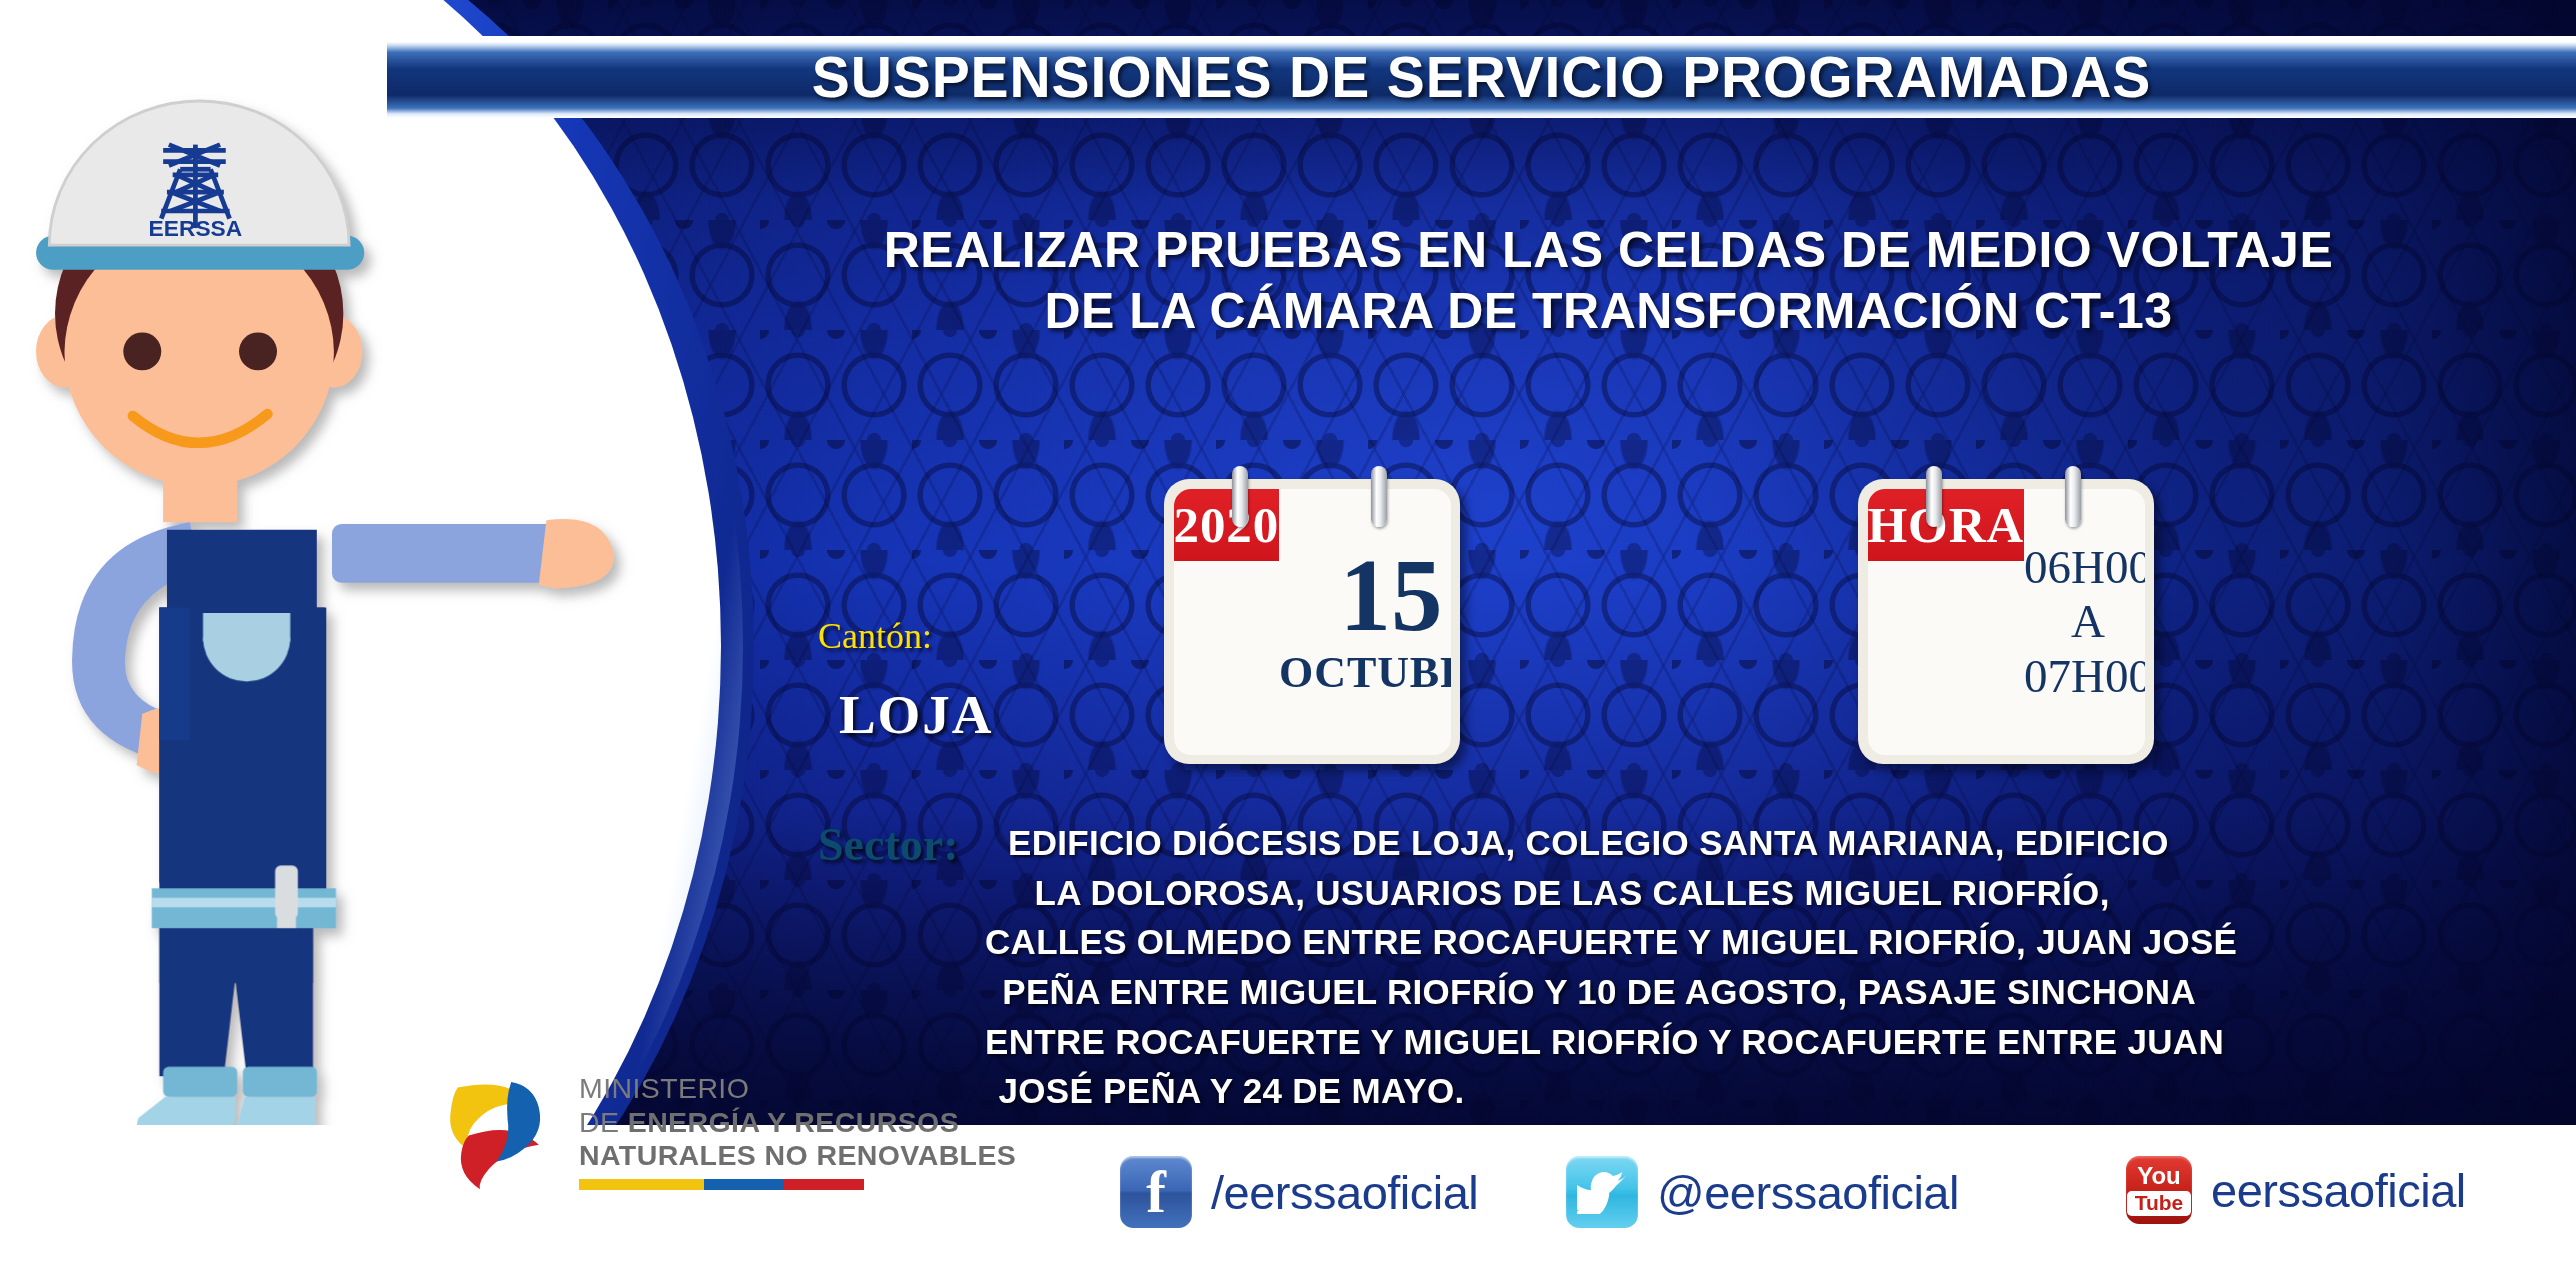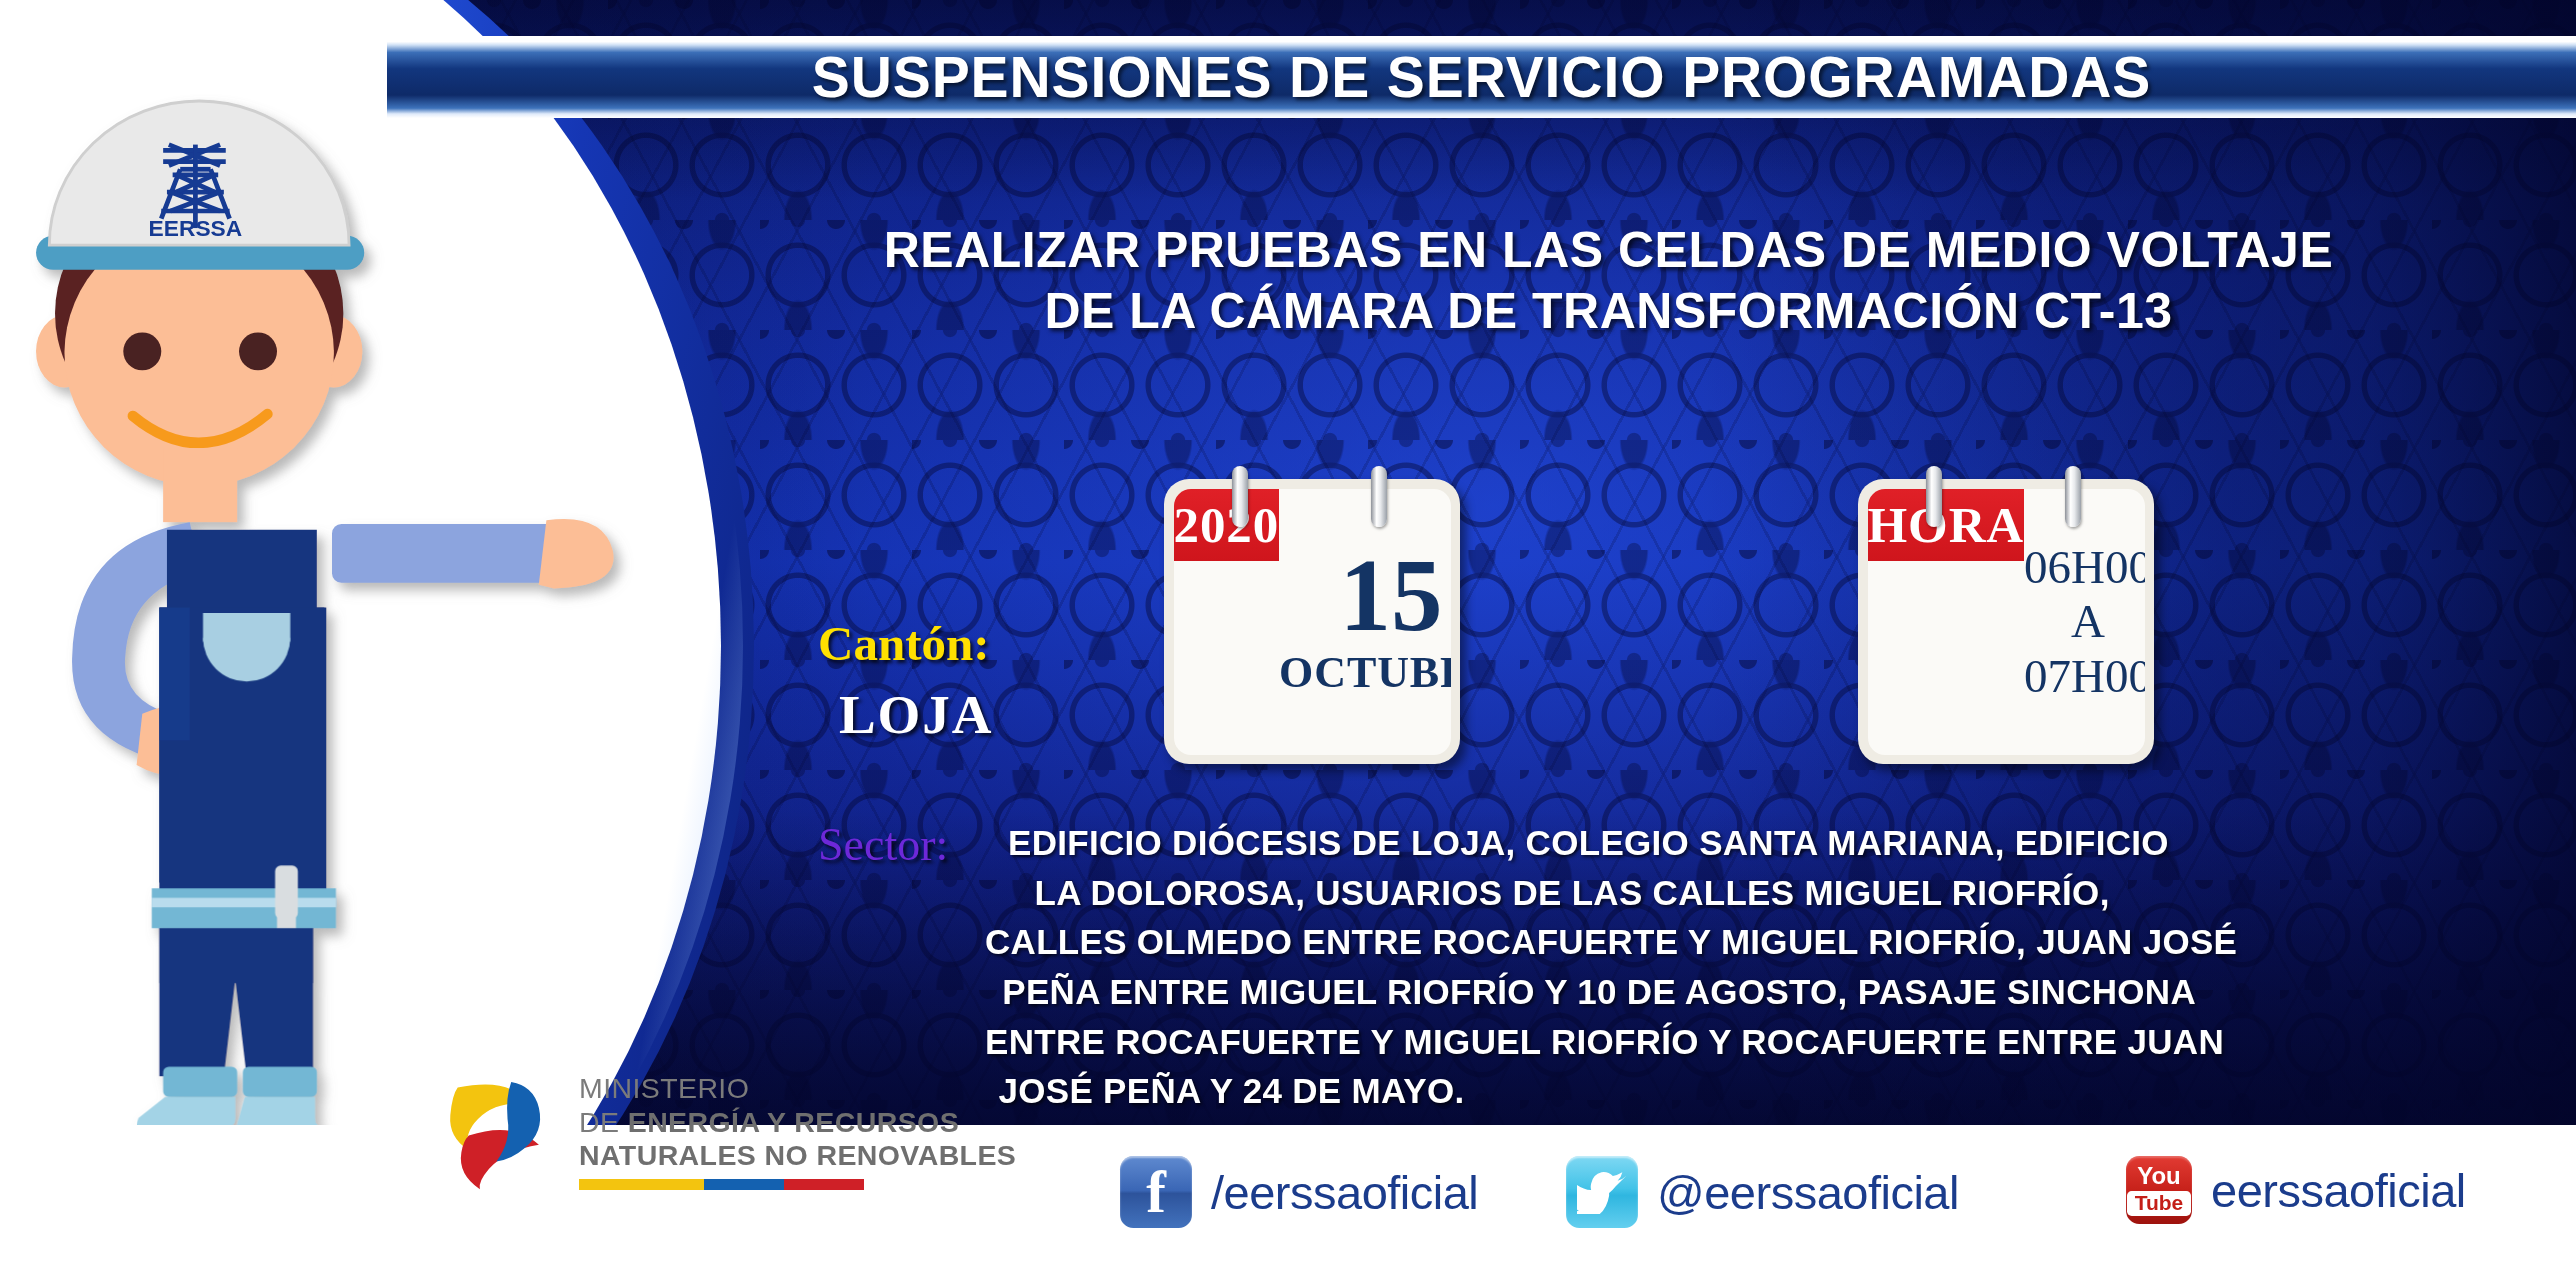--- a/index.html
+++ b/index.html
@@ -167,43 +167,43 @@
   .ring.b { left: 207px; }
   #cal-date { left: 1164px; top: 479px; }
   #cal-hour { left: 1858px; top: 479px; }
 
   
   .canton-label {
     position: absolute;
     left: 818px; top: 615px;
     color: #ffe000;
     font-family: "Liberation Serif", serif;
-    font-size: 49px;
-    font-weight: bold;
+    font-size: 36px;
+    font-weight: normal;
     text-shadow: 2.8px 2.8px 3.8px rgba(0,0,0,0.75);
   }
   .canton-value {
     position: absolute;
     left: 839px; top: 683px;
     color: #ffffff;
     font-family: "Liberation Serif", serif;
     font-size: 55px;
     font-weight: bold;
     letter-spacing: 1.9px;
     text-shadow: 2.8px 2.8px 3.8px rgba(0,0,0,0.75);
   }
 
   
   .sector-label {
     position: absolute;
     left: 818px; top: 818px;
-    color: #6d28d9;
+    color: #0c4a6e;
     font-family: "Liberation Serif", serif;
     font-size: 46px;
-    font-weight: normal;
+    font-weight: bold;
     text-shadow: 2.8px 2.8px 3.8px rgba(0,0,0,0.75);
   }
   .sector-body {
     position: absolute;
     left: 1008px; top: 818px;
     width: 1490px;
     color: #ffffff;
     font-size: 35px;
     font-weight: bold;
     line-height: 1.42;

